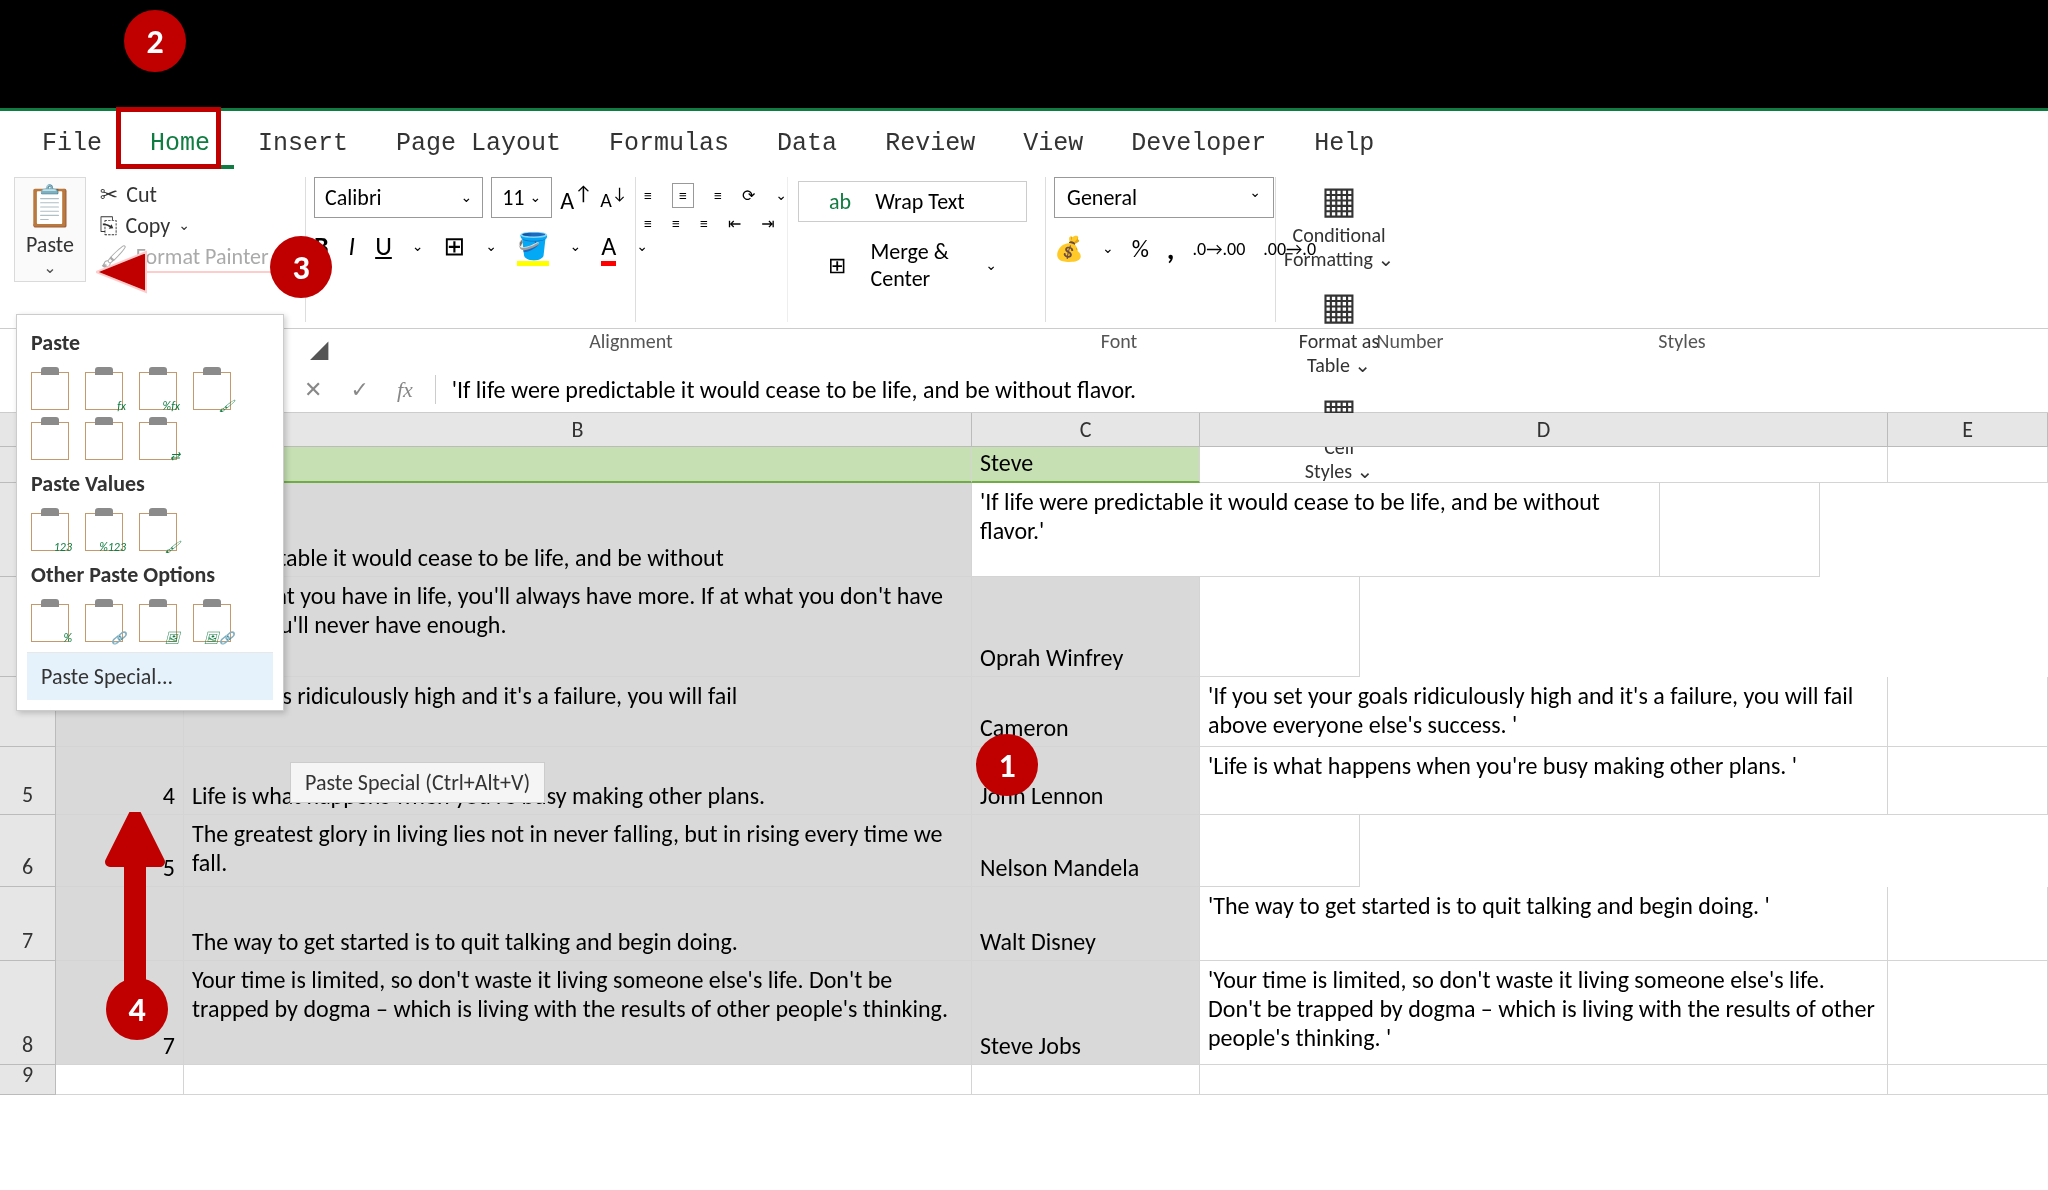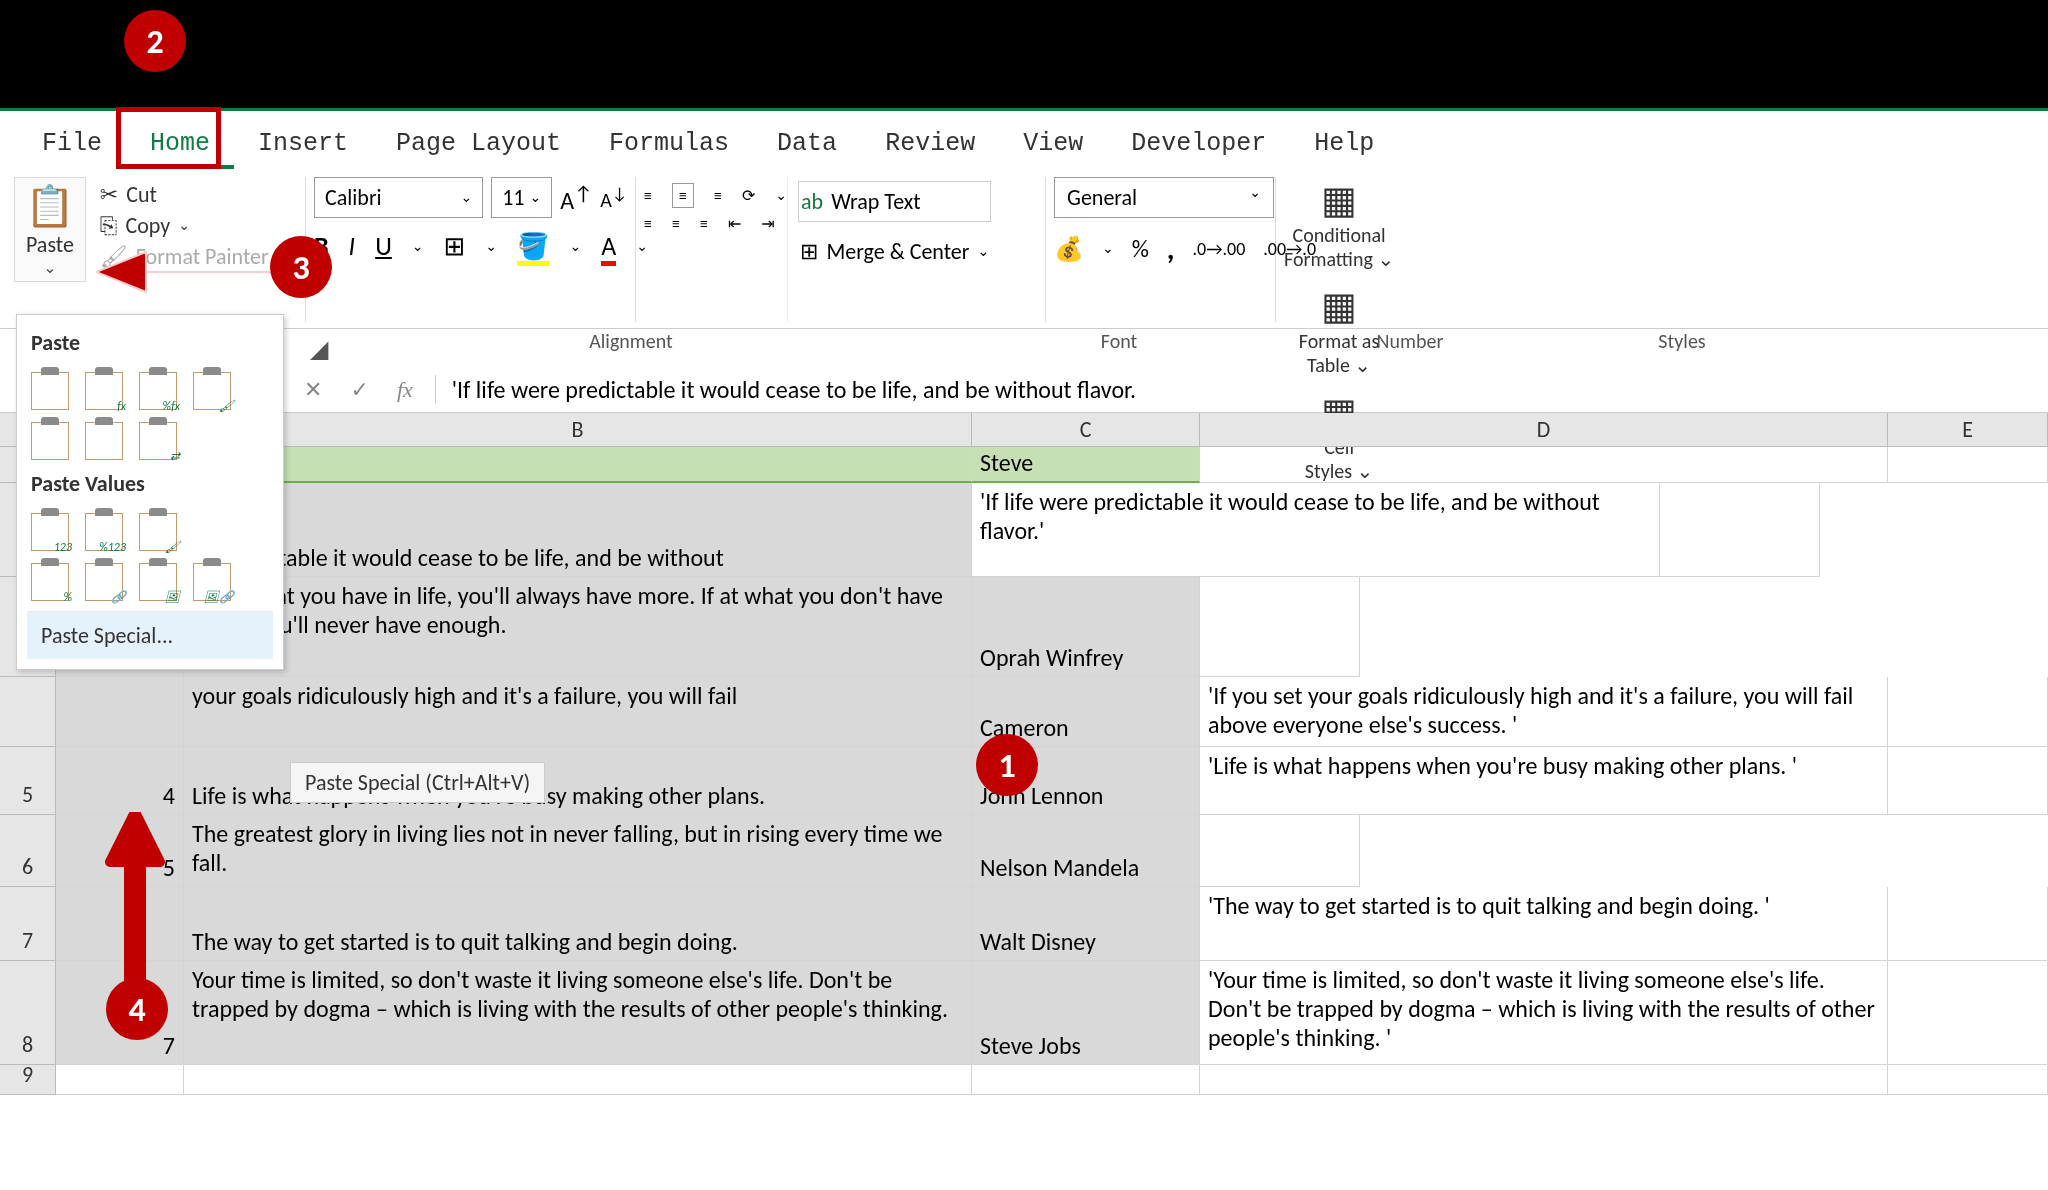--- a/index.html
+++ b/index.html
@@ -19,21 +19,21 @@
 .paste-btn .chev { font-size: 16px; color: #555; }
 .cbtns { display: flex; flex-direction: column; gap: 4px; padding: 4px 8px; font-size: 22px; color: #333; }
 .cbtns div { display: flex; gap: 8px; align-items: center; }
 .font-group { width: 330px; }
 .font-row1 { display: flex; gap: 8px; align-items: center; }
 .font-sel { border: 1px solid #999; padding: 6px 10px; font-size: 22px; display: flex; justify-content: space-between; align-items: center; }
 .font-row2 { display: flex; gap: 20px; margin-top: 12px; font-size: 26px; font-family: 'Times New Roman', serif; align-items: center; }
 .align-group { width: 410px; }
 .align-row { display: flex; gap: 20px; margin-top: 6px; align-items: center; }
 .wrap-merge { display: flex; flex-direction: column; gap: 10px; padding: 4px 10px; border-left: 1px solid #eee; }
-.wmbtn { border: 1px solid #ccc; padding: 6px 2px; font-size: 22px; display: flex; gap: 8px; align-items: center; }
+.wmbtn { border: 1px solid #ccc; padding: 6px 30px; font-size: 22px; display: flex; gap: 24px; align-items: center; }
 .num-group { width: 230px; }
 .num-sel { border: 1px solid #999; padding: 6px 12px; font-size: 22px; width: 220px; display: flex; justify-content: space-between; }
 .num-row2 { display: flex; gap: 18px; font-size: 24px; margin-top: 12px; align-items: center; }
 .styles-group { display: flex; gap: 12px; }
 .st-btn { display: flex; flex-direction: column; align-items: center; font-size: 20px; color: #333; }
 .st-btn .ic { font-size: 38px; }
 .group-labels { display: flex; padding: 0 6px 8px 6px; height: 38px; font-size: 20px; color: #555; }
 .gl { text-align: center; position: relative; }
 .dialog { position: absolute; left: 304px; right: 22px; top: 5px; font-size: 24px; color: #555; }
 
@@ -343,20 +343,21 @@
     <div class="pm-ic">
         <span class="sub">123</span>
       </div>
     <div class="pm-ic">
         <span class="sub">%123</span>
       </div>
     <div class="pm-ic">
         <span class="sub">🖌</span>
       </div>
   </div>
+  <div class="pm-title">Other Paste Options</div>
   <div class="pm-icons">
     <div class="pm-ic">
         <span class="sub">%</span>
       </div>
     <div class="pm-ic">
         <span class="sub">🔗</span>
       </div>
     <div class="pm-ic">
         <span class="sub">🖼</span>
       </div>

